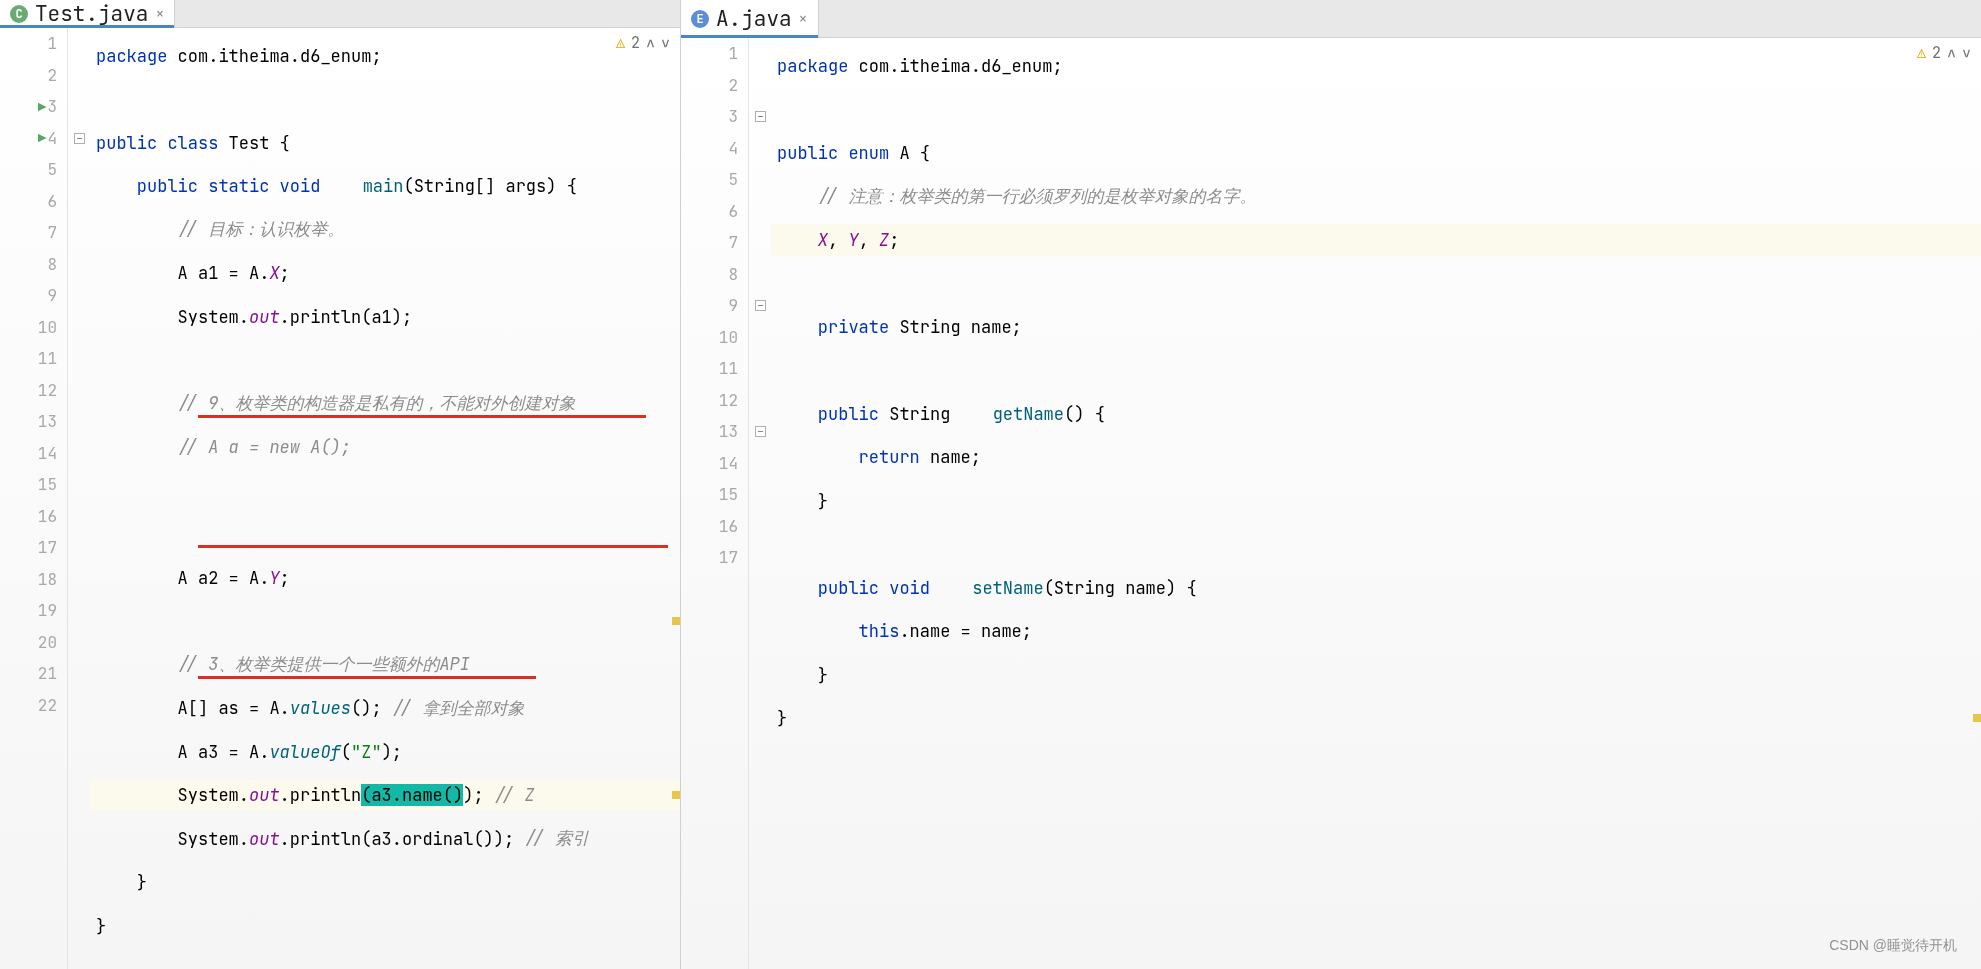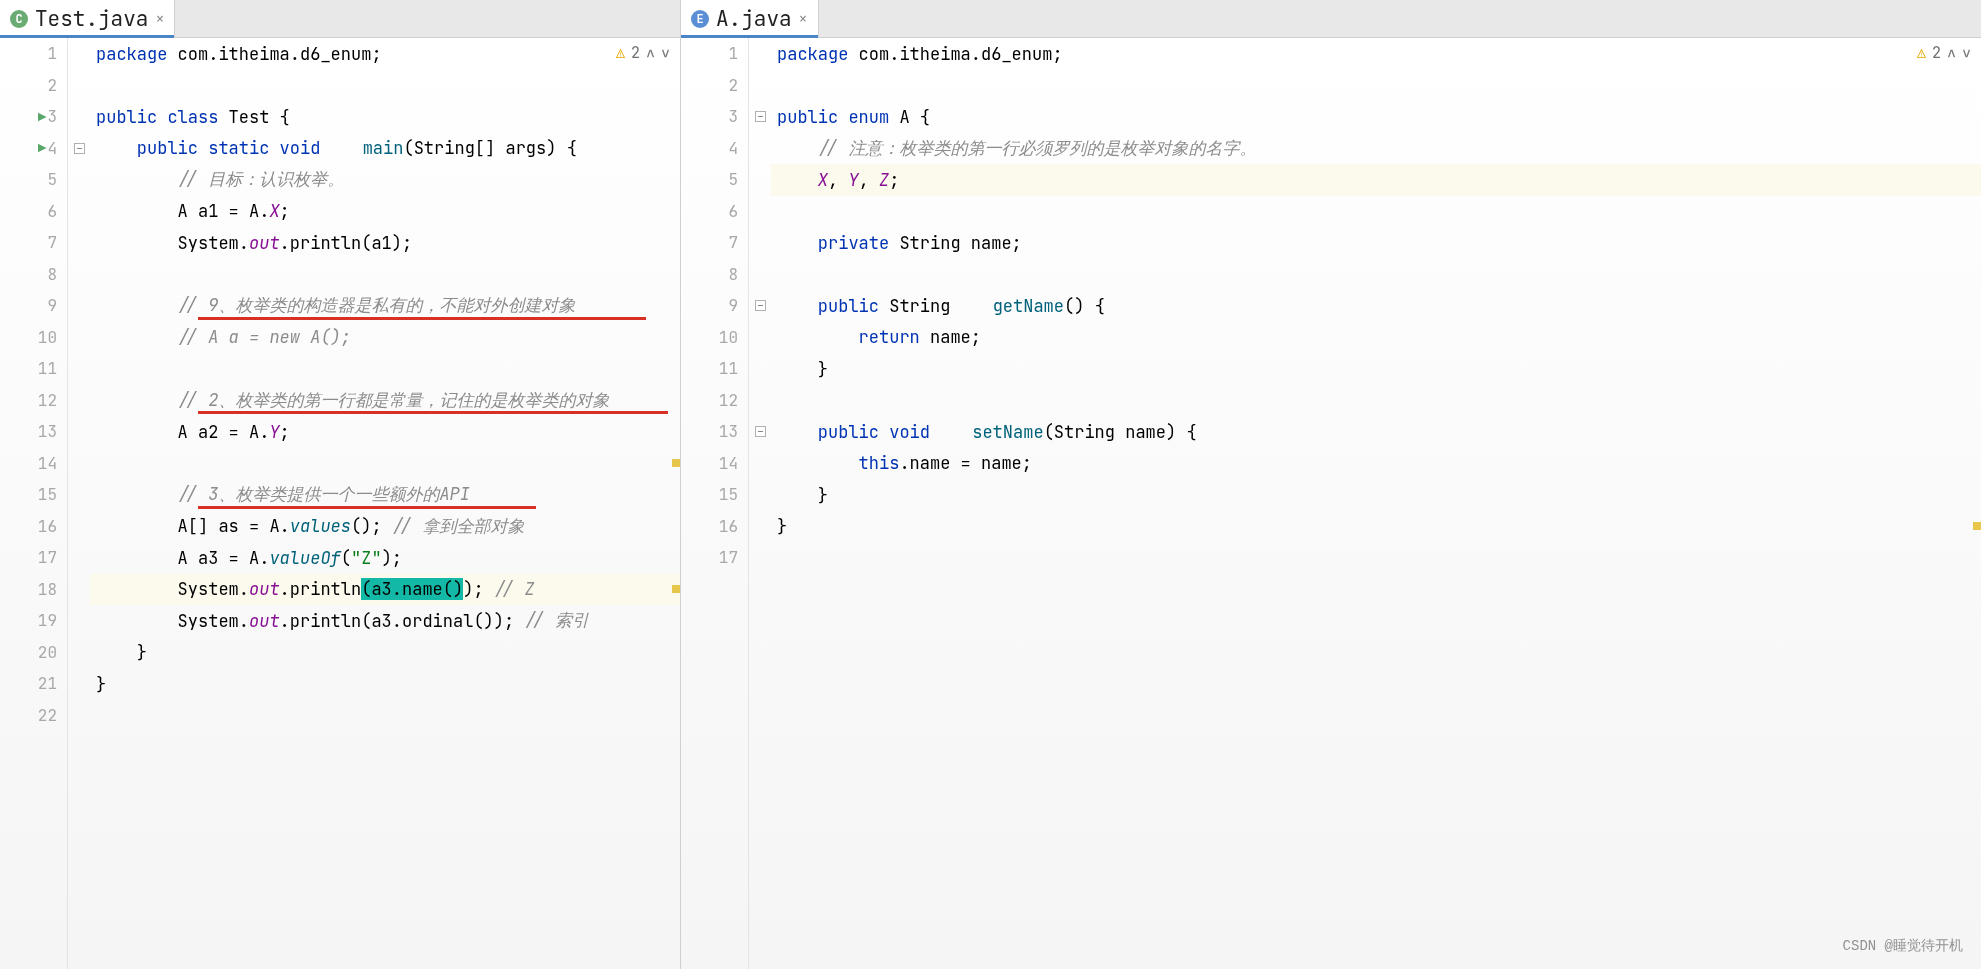--- a/index.html
+++ b/index.html
@@ -120,20 +120,21 @@
   flex: 1;
   position: relative;
 }
 .code-line {
   height: 31.5px;
   display: flex;
   align-items: center;
   padding-left: 6px;
   white-space: pre;
   position: relative;
+  margin-top: 12px;
 }
 .hl-current { background: #fcfaed; }
 .sel { background: #14b8a6; }
 .kw { color: #0033b3; }
 .cls { color: #000; }
 .str { color: #067d17; }
 .cmt { color: #8c8c8c; font-style: italic; }
 .fld { color: #871094; font-style: italic; }
 .mtd-s { color: #00627a; font-style: italic; }
 .mtd { color: #00627a; padding-left: 32px; }
@@ -162,25 +163,25 @@
   bottom: 2px;
 }
 .yellow-marker {
   position: absolute;
   right: 0;
   width: 8px; height: 8px;
   background: #e6c74c;
 }
 .watermark {
   position: fixed;
-  right: 18px;
+  right: 24px;
   bottom: 14px;
   font-size: 14px;
   color: rgba(120,120,120,0.8);
-  font-family: Liberation Mono, monospace;
+  font-family: Liberation Sans, sans-serif;
 }
 </style>
 </head>
 <body>
 
 <div class="pane pane-left">
   <div class="tab-bar">
     <div class="tab active">
       <span class="file-icon icon-c">C</span>
       <span class="tab-label">Test.java</span>
@@ -249,21 +250,21 @@
         <div class="code-line"></div>
         <div class="code-line"><span class="kw">public class </span><span class="cls">Test {</span></div>
         <div class="code-line"><span>    </span><span class="kw">public static void </span><span class="mtd">main</span><span>(String[] args) {</span></div>
         <div class="code-line"><span>        </span><span class="cmt">// 目标：认识枚举。</span></div>
         <div class="code-line"><span>        A a1 = A.</span><span class="cnst">X</span><span>;</span></div>
         <div class="code-line"><span>        System.</span><span class="fld">out</span><span>.println(a1);</span></div>
         <div class="code-line"></div>
         <div class="code-line"><span>        </span><span class="cmt">// 9、枚举类的构造器是私有的，不能对外创建对象</span><div class="red-underline" style="left: 108px; width: 448px;"></div></div>
         <div class="code-line"><span>        </span><span class="cmt">// A a = new A();</span></div>
         <div class="code-line"></div>
-        <div class="code-line"><span>        </span><span class="cmt">// 2、枚举类的第一行都是常量，记住的是枚举类的对象</span><div class="red-underline" style="left: 108px; width: 470px;"></div></div>
+        <div class="code-line"><span>        </span><div class="red-underline" style="left: 108px; width: 470px;"></div></div>
         <div class="code-line"><span>        A a2 = A.</span><span class="cnst">Y</span><span>;</span></div>
         <div class="code-line"><div class="yellow-marker"></div></div>
         <div class="code-line"><span>        </span><span class="cmt">// 3、枚举类提供一个一些额外的API</span><div class="red-underline" style="left: 108px; width: 338px;"></div></div>
         <div class="code-line"><span>        A[] as = A.</span><span class="mtd-s">values</span><span>(); </span><span class="cmt">// 拿到全部对象</span></div>
         <div class="code-line"><span>        A a3 = A.</span><span class="mtd-s">valueOf</span><span>(</span><span class="str">"Z"</span><span>);</span></div>
         <div class="code-line hl-current"><span>        System.</span><span class="fld">out</span><span>.println</span><span class="sel">(a3.name()</span><span>)</span><span>;</span><span> </span><span class="cmt">// Z</span><div class="yellow-marker"></div></div>
         <div class="code-line"><span>        System.</span><span class="fld">out</span><span>.println(a3.ordinal()); </span><span class="cmt">// 索引</span></div>
         <div class="code-line"><span>    }</span></div>
         <div class="code-line"><span>}</span></div>
         <div class="code-line"></div>

